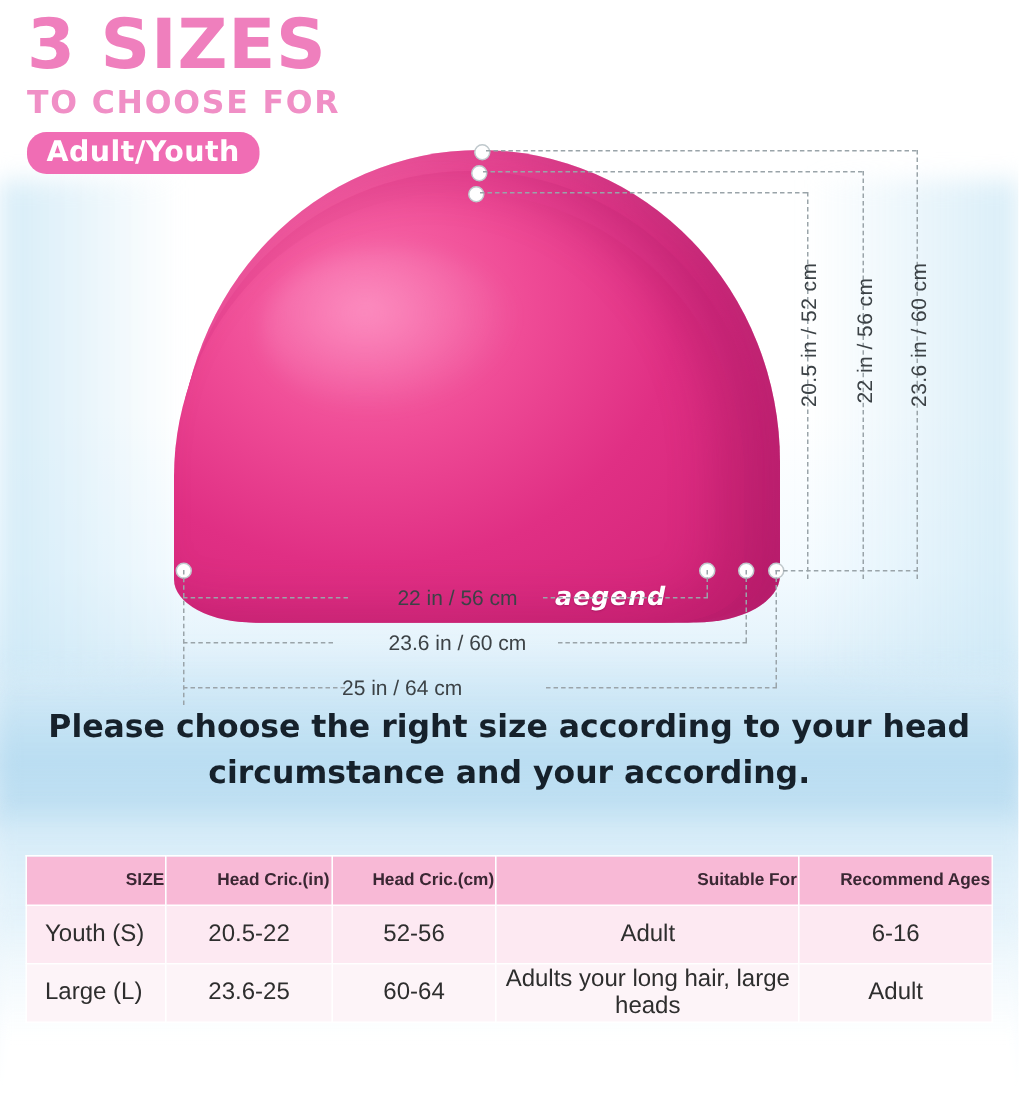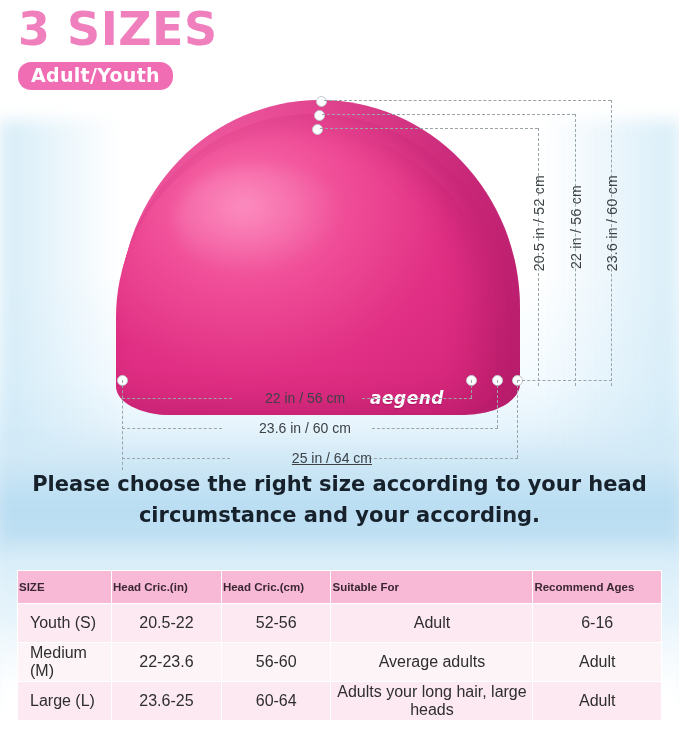--- a/index.html
+++ b/index.html
@@ -191,21 +191,21 @@
     font-size: 11px;
     color: #2e2e2e;
   }
   .table th {
     background: #f8b9d6;
     color: #3a2733;
     font-size: 11.5px;
     font-weight: bold;
     height: 30px;
     border: 1px solid #ffffff;
-    text-align: left;
+    text-align: right;
   }
   .table td {
     height: 36px;
     border: 1px solid #ffffff;
     text-align: center;
     font-size: 16px;
   }
   .table tbody tr:nth-child(odd) td { background: #fde9f2; }
   .table tbody tr:nth-child(even) td { background: #fdf4f8; }
   .table td.left { text-align: left; padding-left: 12px; }
@@ -221,20 +221,21 @@
 <div id="page">
 
   <div class="water w1"></div>
   <div class="water w2"></div>
   <div class="water w3"></div>
   <div class="wleft"></div>
   <div class="wright"></div>
 
   <div class="headline">
     <div class="h-3sizes">3 SIZES</div>
+    <div class="h-choose">TO CHOOSE FOR</div>
     <div class="h-pill">Adult/Youth</div>
   </div>
 
   <div class="cap-area">
 
     <div class="cap cap-l"></div>
     <div class="cap cap-m"></div>
     <div class="cap cap-s"></div>
     <div class="cap-hi"></div>
 
@@ -269,21 +270,21 @@
     <div class="dline-h" style="left:122px; top:328px; width:110px;"></div>
     <div class="dline-h" style="left:362px; top:328px; width:110px;"></div>
     <div class="hlabel" style="left:232px; top:320px; width:130px; text-align:center;">22 in / 56 cm</div>
 
     <div class="dline-h" style="left:122px; top:358px; width:100px;"></div>
     <div class="dline-h" style="left:372px; top:358px; width:126px;"></div>
     <div class="hlabel" style="left:222px; top:350px; width:150px; text-align:center;">23.6 in / 60 cm</div>
 
     <div class="dline-h" style="left:122px; top:388px; width:108px;"></div>
     <div class="dline-h" style="left:364px; top:388px; width:154px;"></div>
-    <div class="hlabel" style="left:230px; top:380px; width:134px; text-align:right;text-decoration:underline;">25 in / 64 cm</div>
+    <div class="hlabel" style="left:220px; top:380px; width:134px; text-align:left;">25 in / 64 cm</div>
 
     <div class="dline-h" style="left:517px; top:310px; width:95px;"></div>
   </div>
 
   <div class="instruction">
     <div>Please choose the right size according to your head</div>
     <div>circumstance and your according.</div>
   </div>
 
   <table class="table">
@@ -298,27 +299,20 @@
     </thead>
     <tbody>
       <tr>
         <td class="left">Youth    (S)</td>
         <td>20.5-22</td>
         <td>52-56</td>
         <td>Adult</td>
         <td>6-16</td>
       </tr>
       <tr>
-        <td class="left">Medium (M)</td>
-        <td>22-23.6</td>
-        <td>56-60</td>
-        <td>Average adults</td>
-        <td>Adult</td>
-      </tr>
-      <tr>
         <td class="left">Large (L)</td>
         <td>23.6-25</td>
         <td>60-64</td>
         <td>Adults your long hair,   large heads</td>
         <td>Adult</td>
       </tr>
     </tbody>
   </table>
 
 </div>

